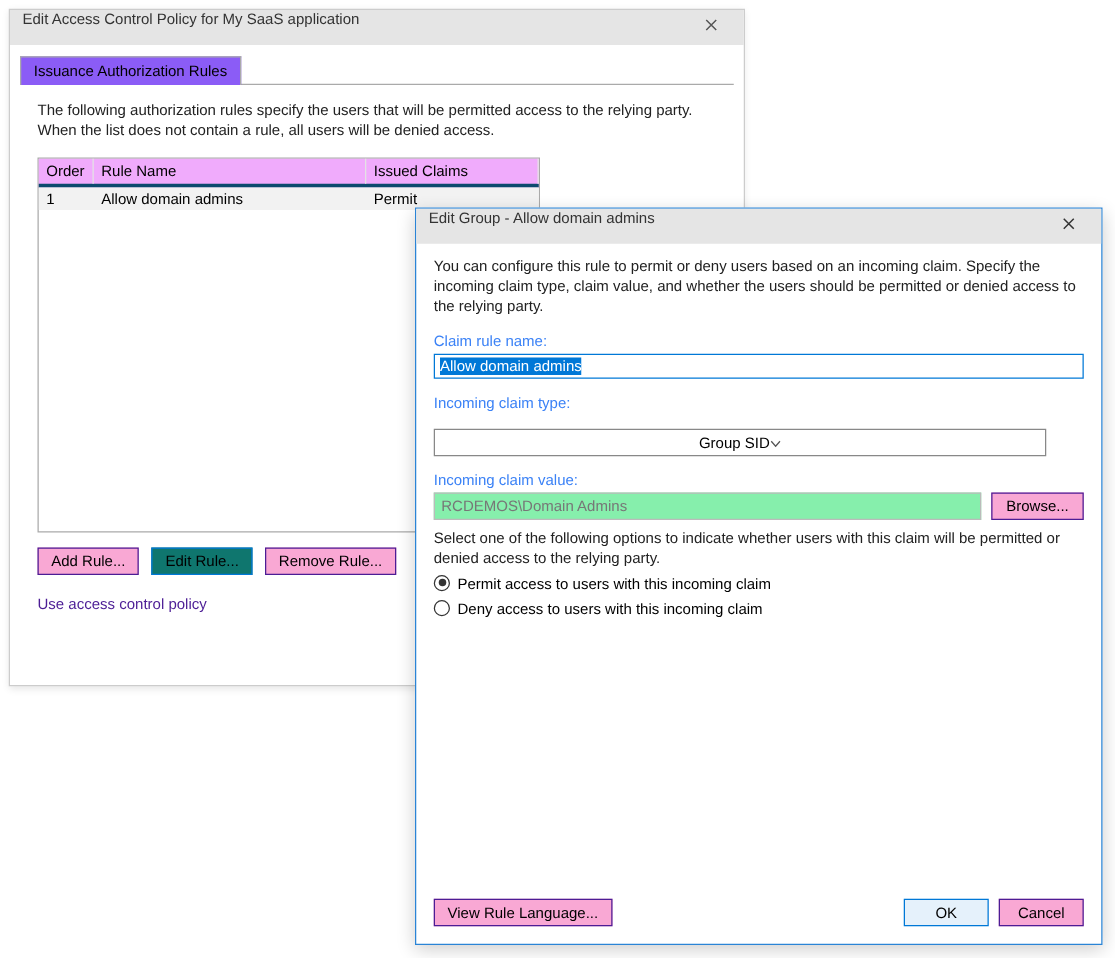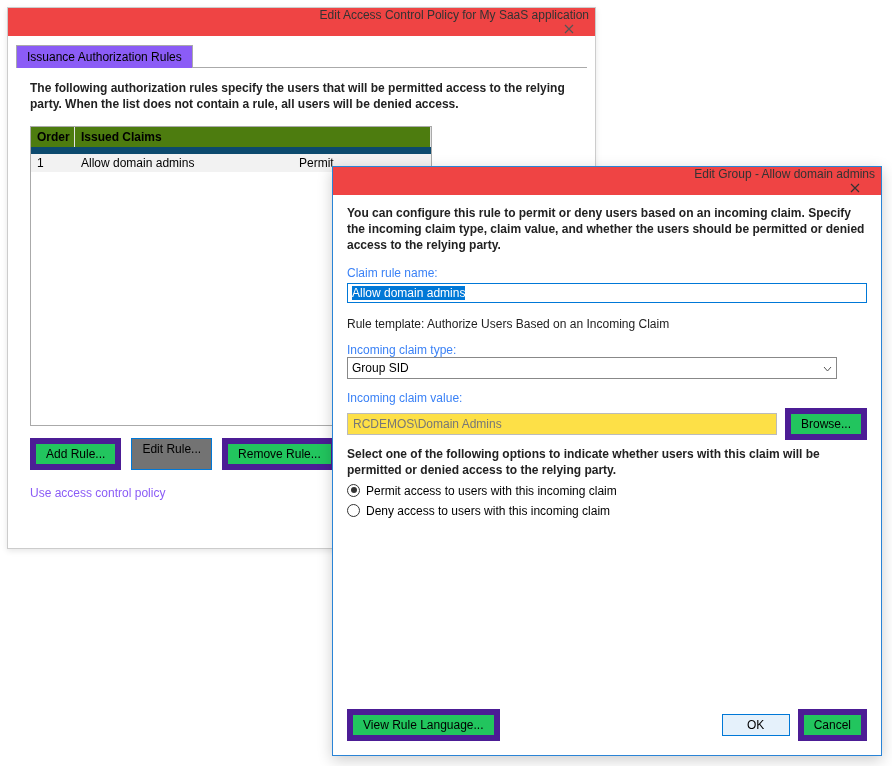--- a/index.html
+++ b/index.html
@@ -21,24 +21,23 @@
     top: 7px;
     width: 589px;
     height: 542px;
     border: 1px solid #ccc;
     background: #fff;
     box-shadow: 0 2px 6px rgba(0,0,0,0.1);
   }
   .titlebar {
     height: 28px;
     display: flex;
-    align-items: flex-end;
+    align-items: flex-start;
     padding: 0 6px;
-    background: #ef4444;
-    flex-direction: column;
+    background: #e5e5e5;
   }
   .titlebar-title {
     flex: 1;
     padding-left: 4px;
     color: #333;
   }
   .close-btn {
     width: 40px;
     height: 24px;
     display: flex;
@@ -61,69 +60,68 @@
     top: 1px;
     z-index: 2;
   }
   .tab-area {
     border-top: 1px solid #aaa;
     margin: 0 8px 8px 8px;
     padding: 12px 14px 8px 14px;
     height: 460px;
     position: relative;
   }
-  .instr-text { color: #222; line-height: 1.35; font-weight: bold; }
+  .instr-text { color: #222; line-height: 1.35; }
   .grid {
     margin-top: 14px;
     border: 1px solid #aaa;
     width: 402px;
     height: 300px;
     background: #fff;
   }
   .grid-header {
     display: flex;
-    background: #4d7c0f;
-    border-bottom: 7px solid #0c4a6e;
-    font-weight: bold;
+    background: #f0abfc;
+    border-bottom: 3px solid #0c4a6e;
   }
   .grid-header .col {
     padding: 3px 6px;
     border-right: 1px solid #e3e3e3;
   }
   .grid-row {
     display: flex;
     background: #f2f2f2;
   }
   .grid-row .col {
     padding: 2px 6px;
   }
   .col-order { width: 44px; }
   .col-name { width: 218px; }
   .col-claims { flex: 1; }
   .btn {
-    background: #22c55e;
-    border: 6px solid #4c1d95;
+    background: #f9a8d4;
+    border: 1px solid #4c1d95;
     padding: 3px 10px;
     min-width: 74px;
     text-align: center;
     display: inline-block;
     cursor: default;
     color: #000;
   }
   .btn-row {
     margin-top: 12px;
     display: flex;
     gap: 10px;
   }
   .btn-selected {
     border: 1px solid #0078d7;
-    background: #737373;
+    background: #0f766e;
   }
   .link {
-    color: #8b5cf6;
+    color: #4c1d95;
     margin-top: 16px;
     display: inline-block;
     cursor: pointer;
   }
   .dialog-footer-back {
     position: absolute;
     right: 14px;
     bottom: 14px;
   }
   
@@ -156,37 +154,37 @@
   }
   .text-input .selected-text {
     background: #0078d7;
     color: #fff;
   }
   .rule-template {
     margin-top: 14px;
     color: #222;
   }
   .select {
-    margin-top: 0;
+    margin-top: 14px;
     width: 490px;
     border: 1px solid #888;
     padding: 2px 4px;
     height: 22px;
     display: flex;
     align-items: center;
-    justify-content: space-between;
+    justify-content: center;
     cursor: default;
   }
   .select .chev {
     color: #555;
   }
   .readonly-input {
     margin-top: 3px;
     border: 1px solid #bbb;
-    background: #fde047;
+    background: #86efac;
     color: #777;
     padding: 3px 5px;
     height: 22px;
     display: flex;
     align-items: center;
   }
   .claimval-row {
     display: flex;
     gap: 8px;
     align-items: center;
@@ -239,20 +237,21 @@
   </div>
   <div class="tabstrip">
     <div class="tab">Issuance Authorization Rules</div>
   </div>
   <div class="tab-area">
     <div class="instr-text">The following authorization rules specify the users that will be permitted access to the relying party. When the list does not contain a rule, all users will be denied access.</div>
 
     <div class="grid">
       <div class="grid-header">
         <div class="col col-order">Order</div>
+        <div class="col col-name">Rule Name</div>
         <div class="col col-claims">Issued Claims</div>
       </div>
       <div class="grid-row">
         <div class="col col-order">1</div>
         <div class="col col-name">Allow domain admins</div>
         <div class="col col-claims">Permit</div>
       </div>
     </div>
 
     <div class="btn-row">
@@ -279,21 +278,20 @@
     </div>
   </div>
   <div class="front-body">
     <div class="instr-text">You can configure this rule to permit or deny users based on an incoming claim. Specify the incoming claim type, claim value, and whether the users should be permitted or denied access to the relying party.</div>
 
     <div class="field-label">Claim rule name:</div>
     <div class="text-input">
       <span class="selected-text">Allow domain admins</span>
     </div>
 
-    <div class="rule-template">Rule template: Authorize Users Based on an Incoming Claim</div>
 
     <div class="field-label">Incoming claim type:</div>
     <div class="select">
       <span>Group SID</span>
       <span class="chev">
         <svg width="9" height="6" viewBox="0 0 9 6">
             <path d="M1 1 L4.5 5 L8 1" stroke="#555" stroke-width="1" fill="none"></path>
           </svg>
       </span>
     </div>

